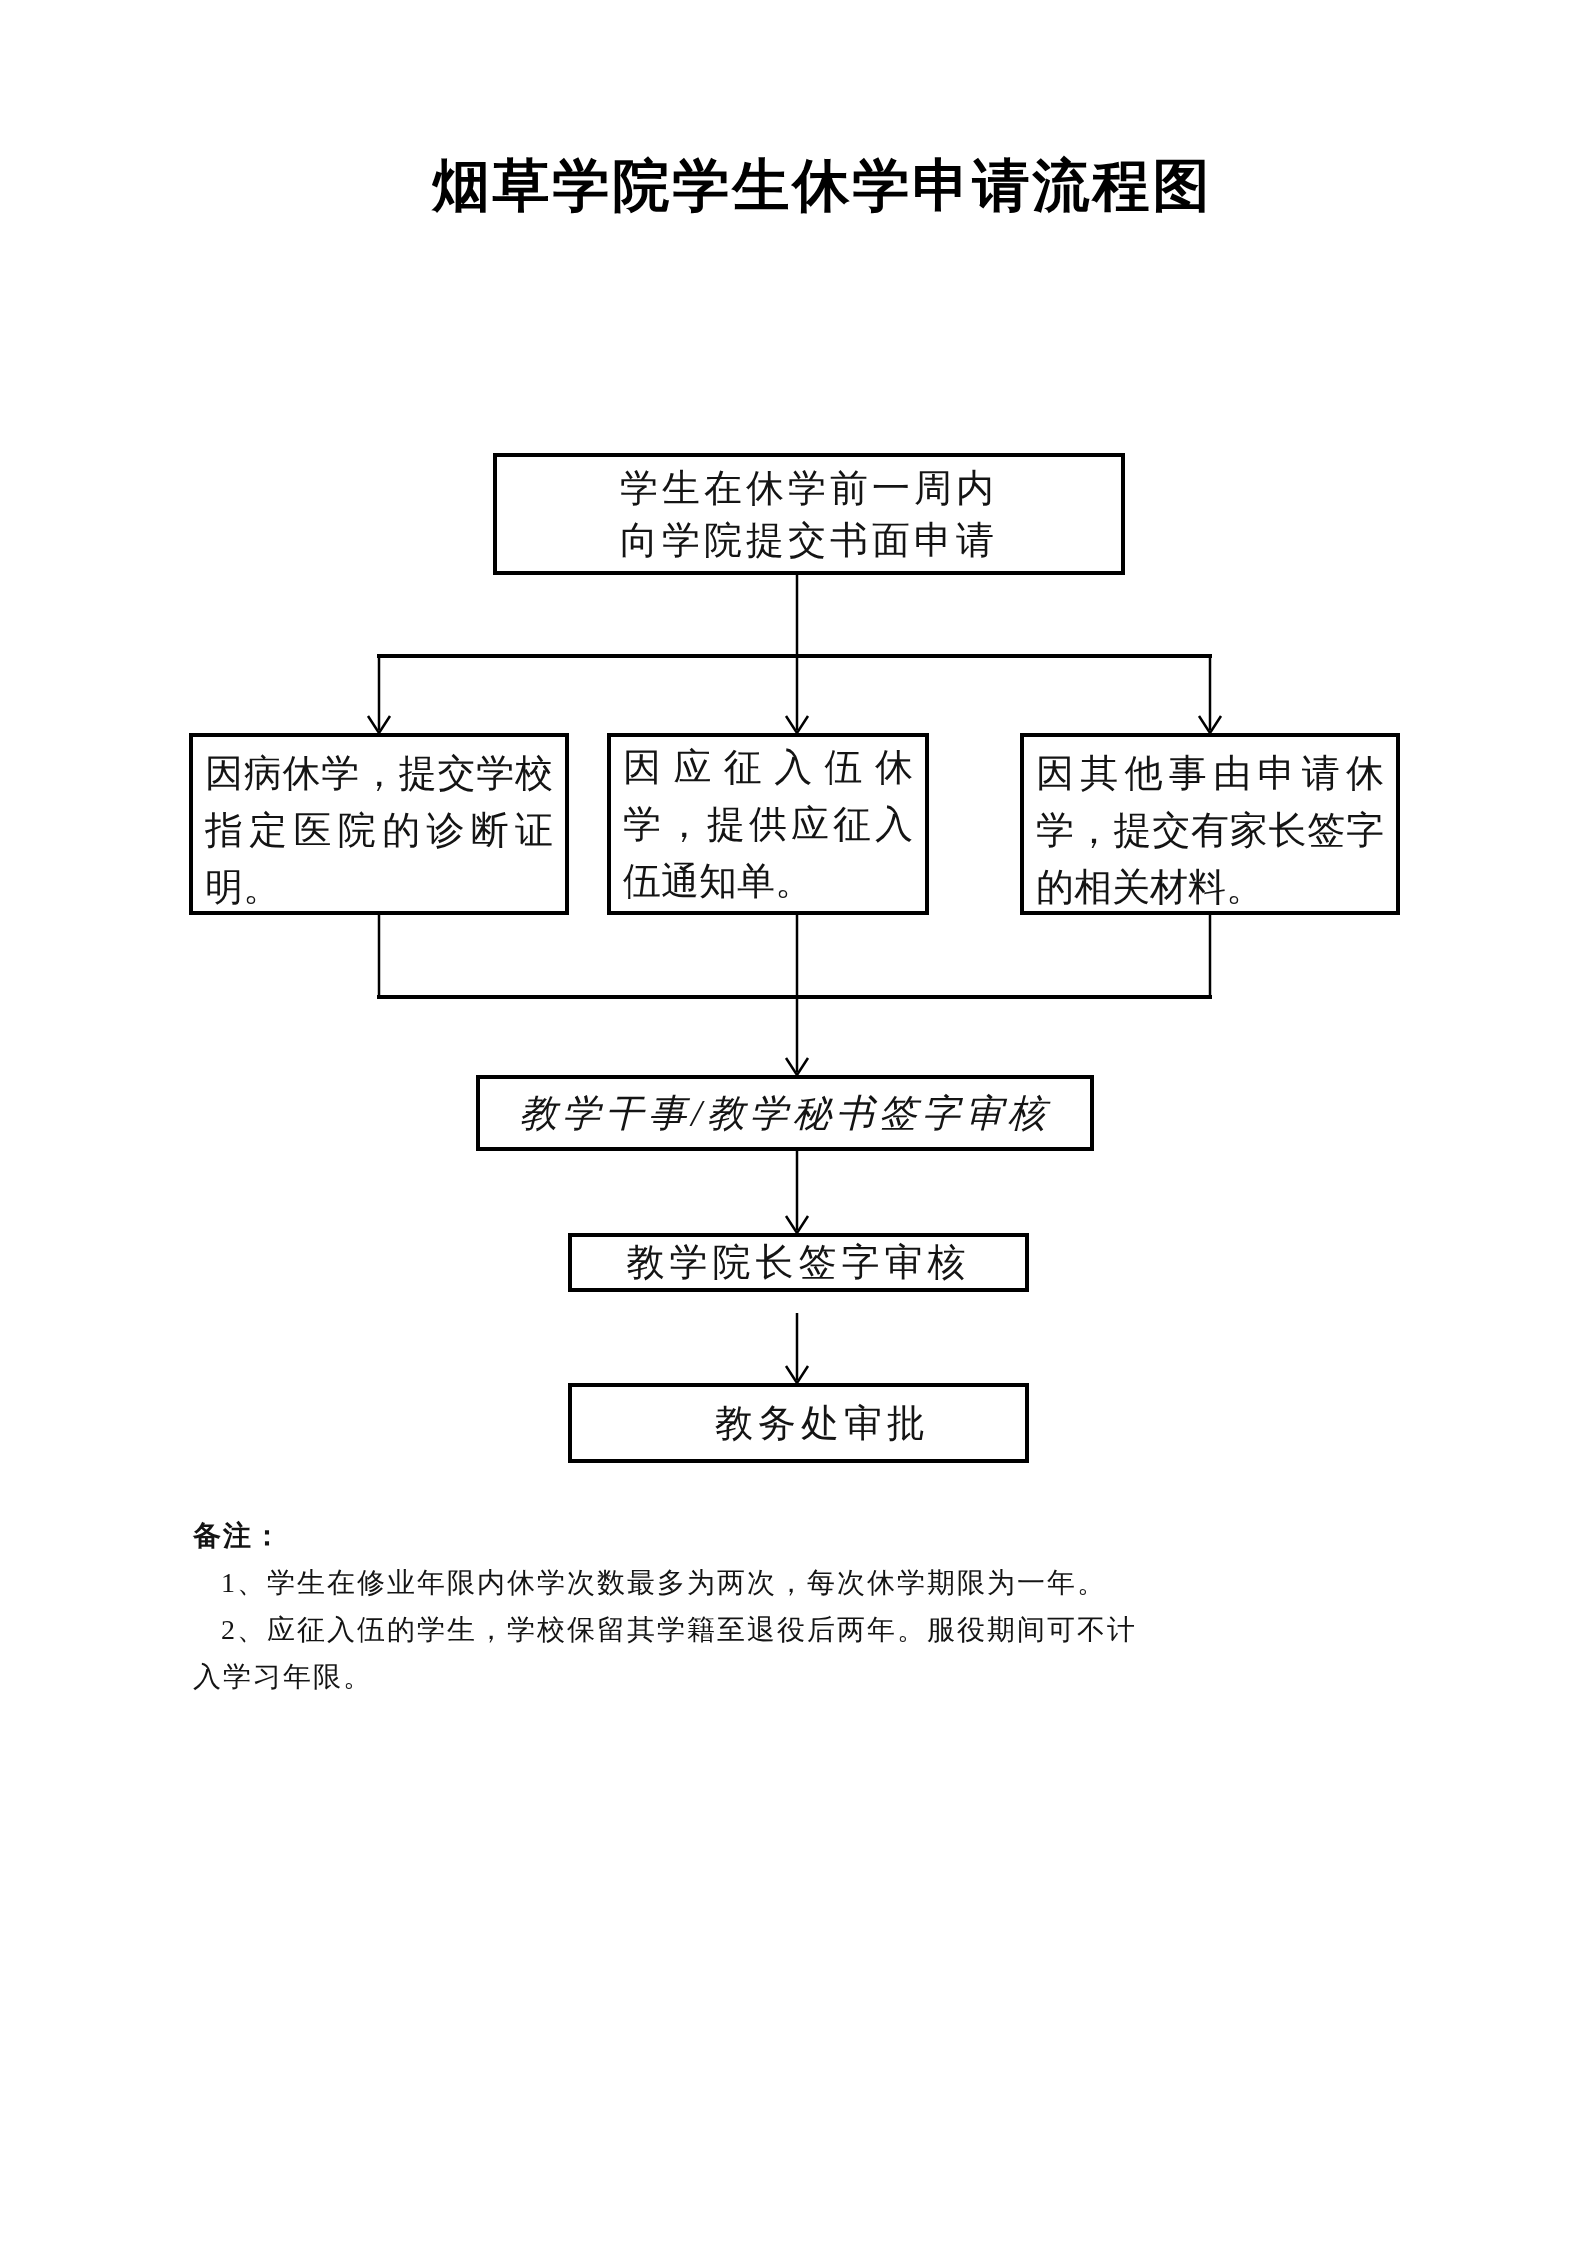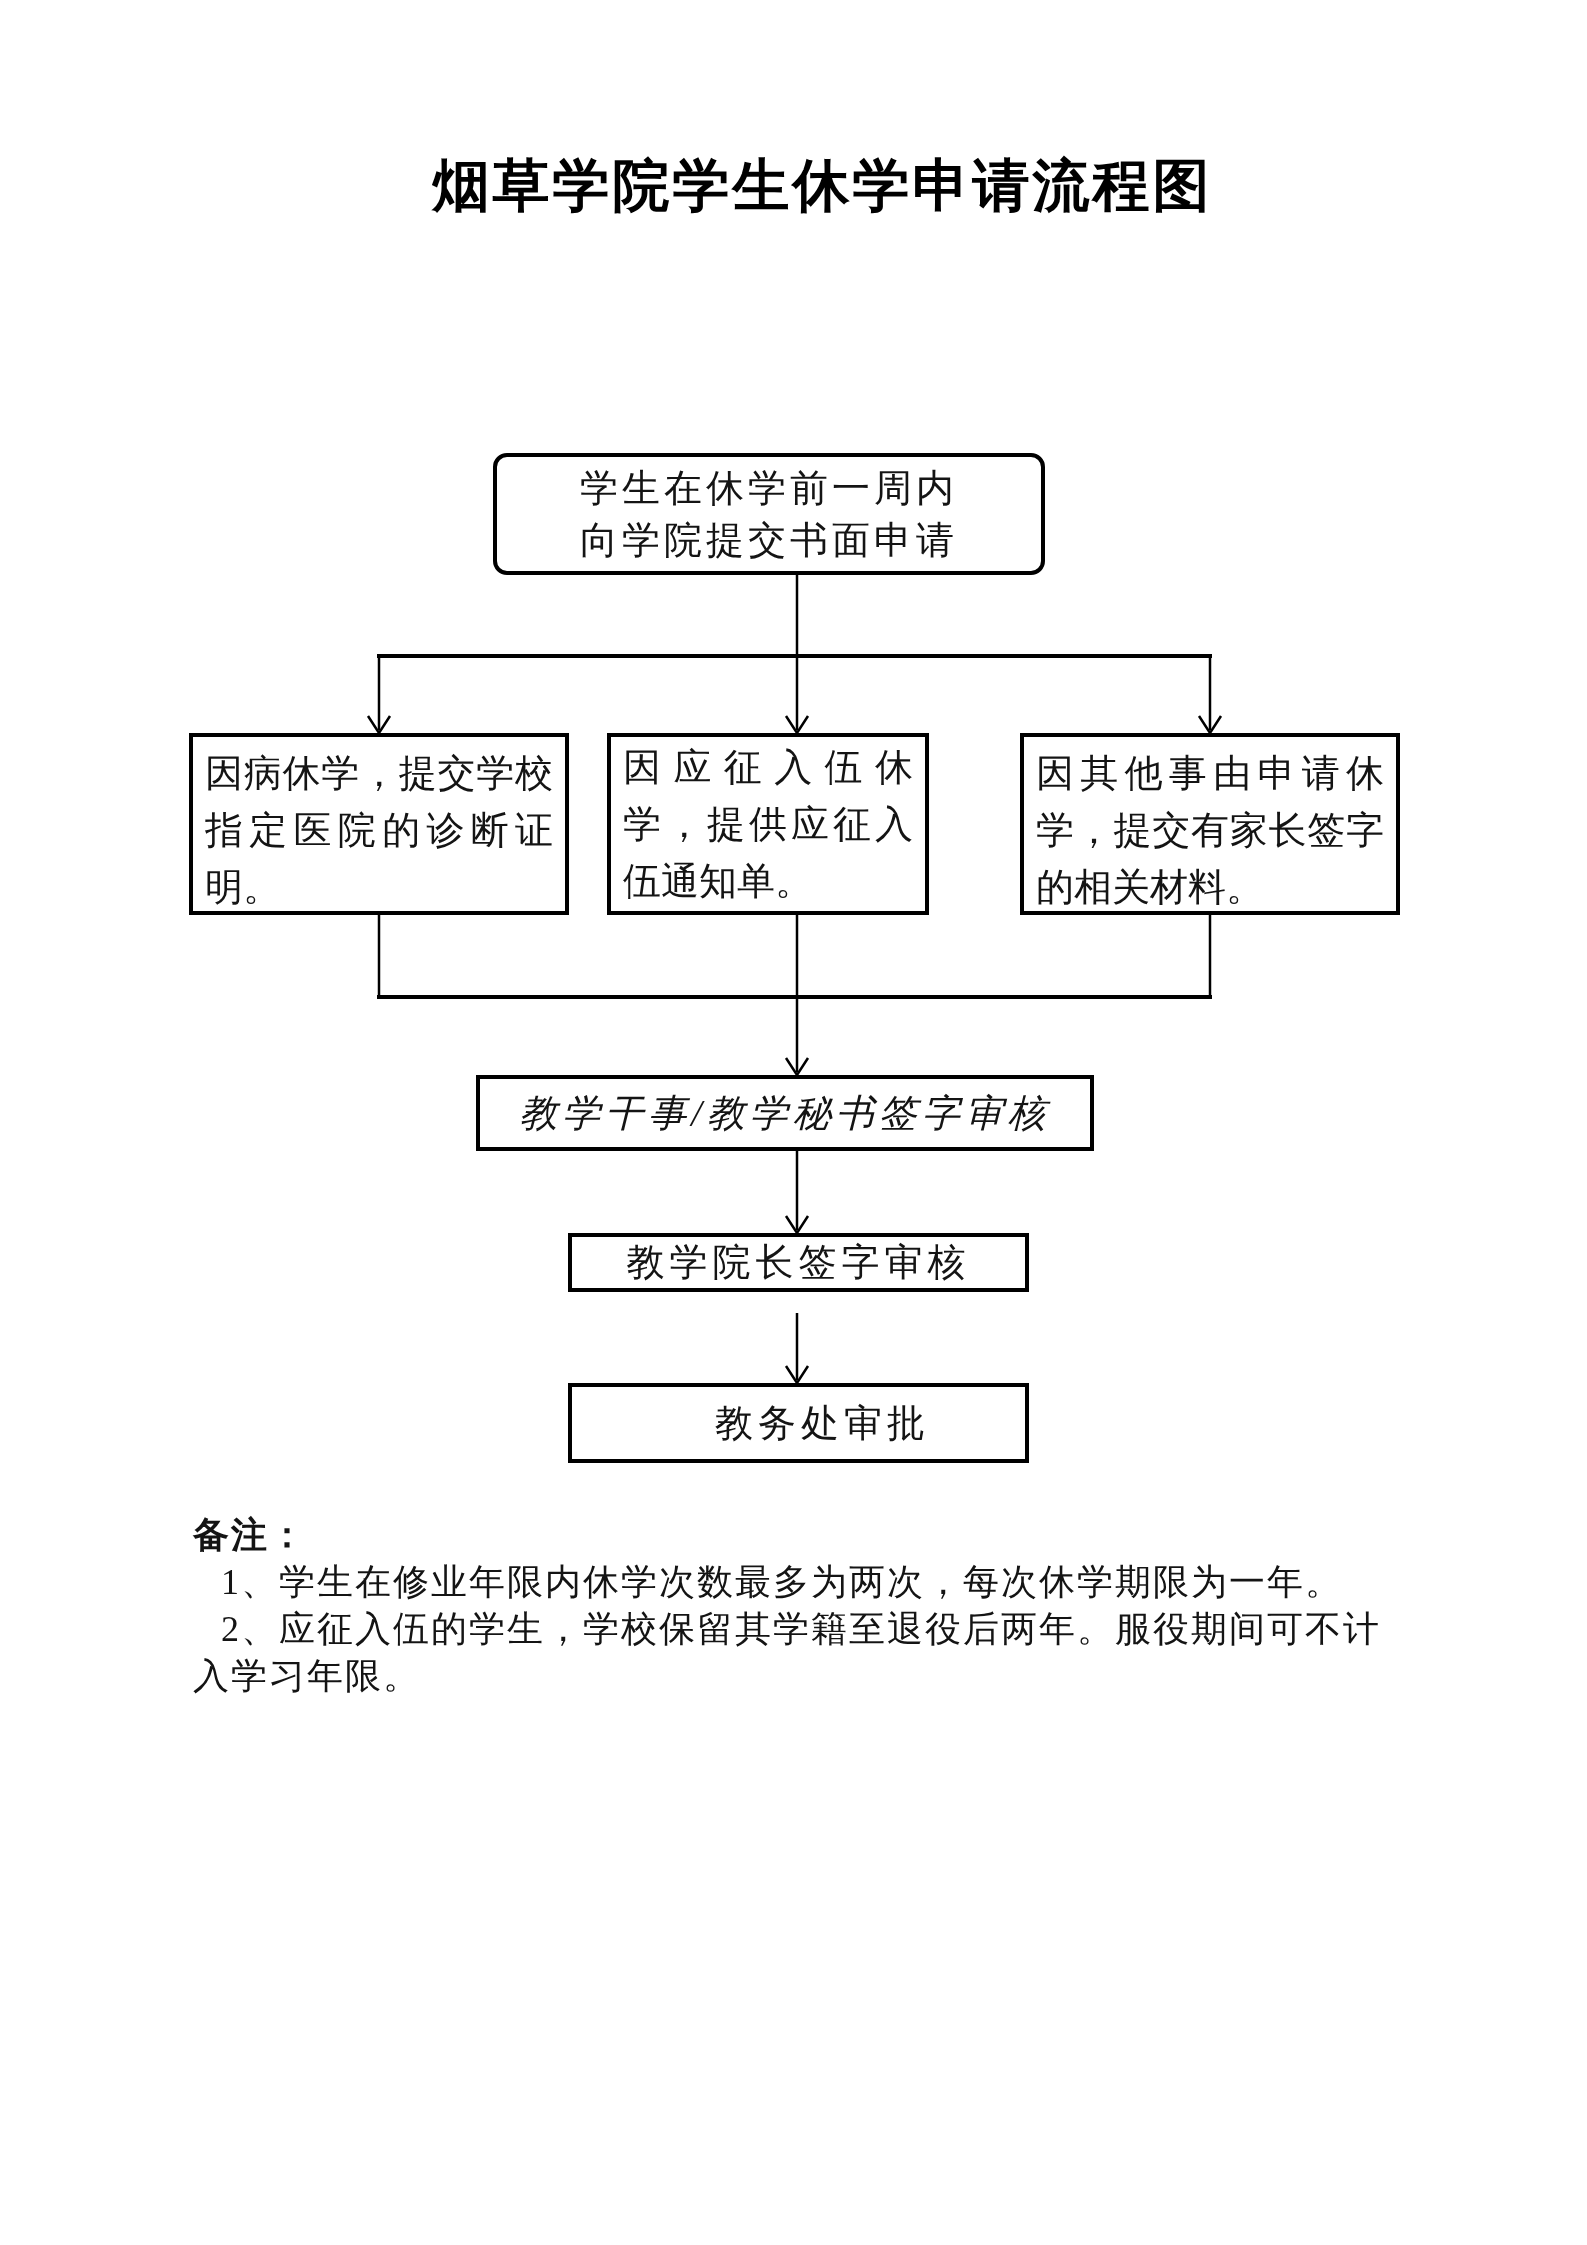--- a/index.html
+++ b/index.html
@@ -40,21 +40,21 @@
     position: absolute;
     box-sizing: border-box;
     border: 4px solid #000000;
     background: #ffffff;
     display: flex;
     align-items: center;
     justify-content: center;
     font-size: 38px;
     color: #141414;
   }
-  #box-start   { left: 493px; top: 453px;  width: 552px; height: 122px; flex-direction: column; border-radius: 14px; }
+  #box-start   { left: 493px; top: 453px;  width: 632px; height: 122px; flex-direction: column; }
   #box-start .cline { line-height: 52px; letter-spacing: 4px; text-align: center; white-space: nowrap; }
 
   .fbox.branch { padding: 8px 12px; align-items: flex-start; justify-content: flex-start; }
   #box-illness  { left: 189px;  top: 733px; width: 380px; height: 182px; }
   #box-military { left: 607px;  top: 733px; width: 322px; height: 182px; align-items: center; }
   #box-other    { left: 1020px; top: 733px; width: 380px; height: 182px; }
   .jtext {
     width: 100%;
     text-align: justify;
     text-justify: inter-character;
@@ -64,21 +64,21 @@
   #box-clerk  { left: 476px; top: 1075px; width: 618px; height: 76px; font-style: italic; }
   #box-dean   { left: 568px; top: 1233px; width: 461px; height: 59px; }
   #box-office { left: 568px; top: 1383px; width: 461px; height: 80px; padding-left: 48px; }
   .single { letter-spacing: 5px; white-space: nowrap; }
 
   .notes {
     position: absolute;
     left: 193px;
     top: 1512px;
     width: 1260px;
-    font-size: 36px;
+    font-size: 28px;
     line-height: 47px;
     letter-spacing: 2px;
     color: #141414;
   }
   .note-head { font-weight: 700; white-space: nowrap; }
   .note-line { white-space: nowrap; }
   .note-line.indent { padding-left: 28px; }
 </style>
 </head>
 <body>

